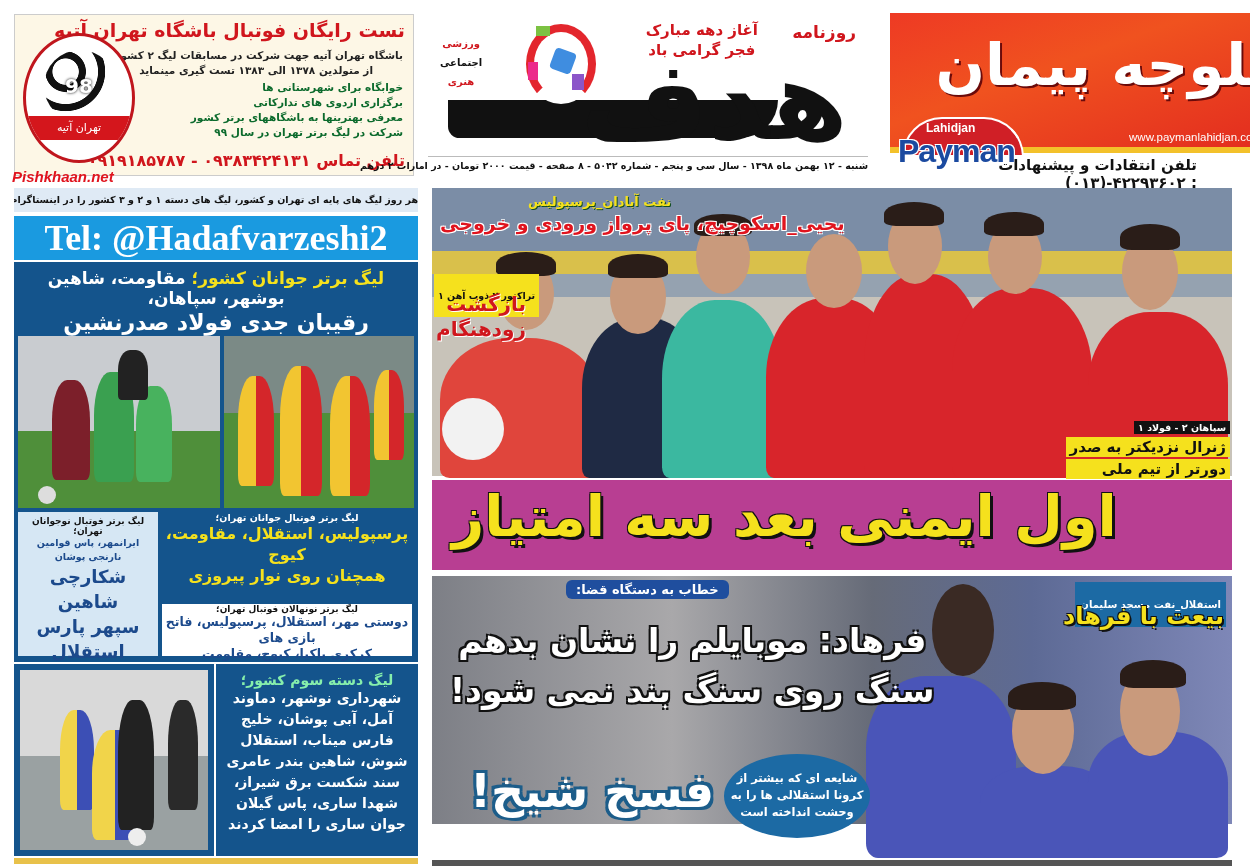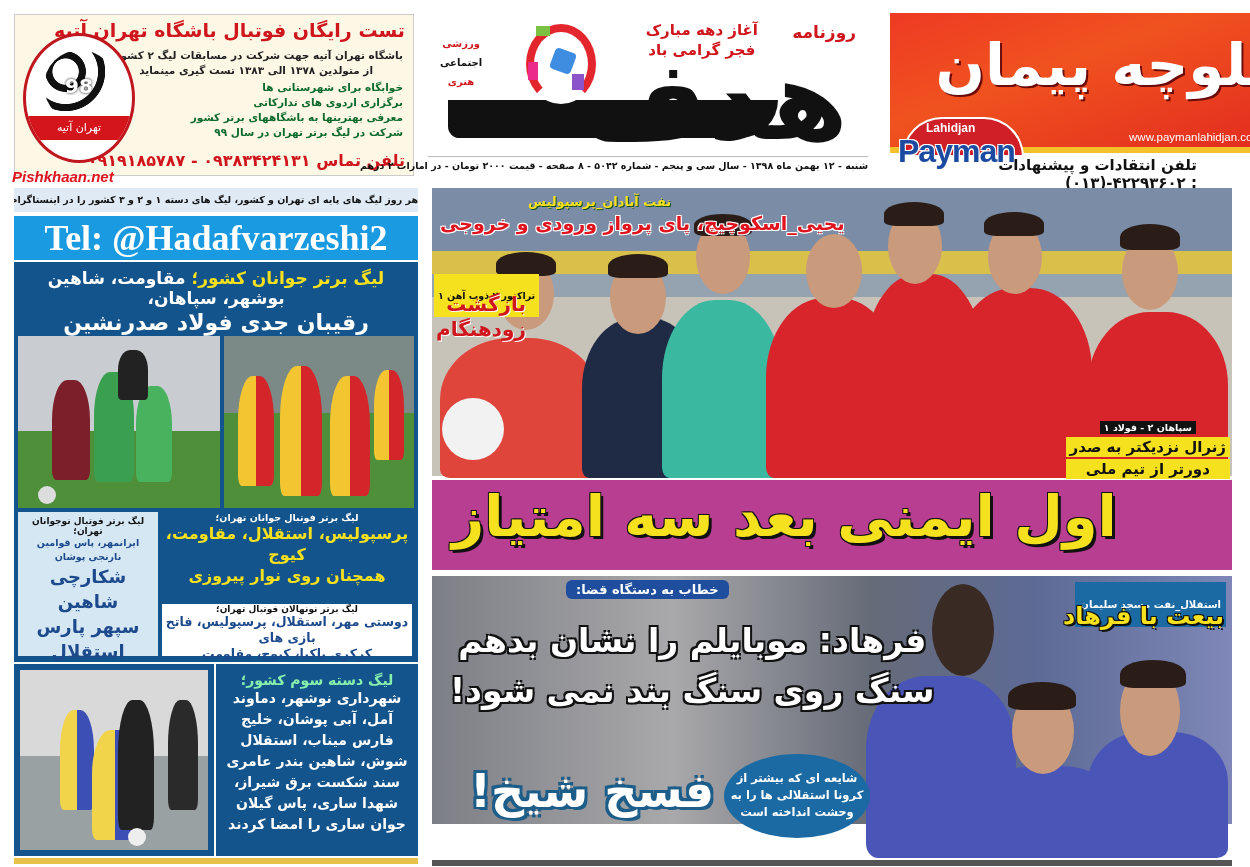--- a/index.html
+++ b/index.html
@@ -70,21 +70,21 @@
 #left-bottom-bar{left:14px;top:858px;width:404px;height:6px;background:#e8c14a}
 
 #top-photo{left:432px;top:188px;width:800px;height:288px;background:linear-gradient(#7b8da6 0 22%,#d9c04b 22% 30%,#95a2b0 30% 38%,#c8c3b9 38%)}
 #top-photo .kicker{position:absolute;left:96px;top:6px;color:#f5e11d;font-size:13px;font-weight:bold;text-shadow:1px 1px 0 #124d23}
 #top-photo .head{position:absolute;left:8px;top:24px;color:#e0141e;font-size:19px;font-weight:bold;text-shadow:1px 1px 0 #fff,-1px -1px 0 #fff,1px -1px 0 #fff,-1px 1px 0 #fff}
 #top-photo .tag{position:absolute;left:2px;top:86px;background:#f5e11d;color:#111;font-size:9.5px;font-weight:bold;padding:16px 4px}
 #top-photo .ret{position:absolute;left:4px;top:104px;color:#d0161d;font-size:20px;font-weight:bold;line-height:25px;text-align:right;text-shadow:1px 1px 0 #fff}
 .red-p{position:absolute;background:#d8252b;border-radius:44% 44% 6% 6%}
 .head-p{position:absolute;border-radius:50%;background:#c99a7c}
 .hair{position:absolute;border-radius:50% 50% 20% 20%;background:#2a1d18}
-#sepahan-box{position:absolute;right:2px;top:228px;text-align:center}
+#sepahan-box{position:absolute;right:2px;top:228px;text-align:right}
 #sepahan-box .k{display:inline-block;background:#111;color:#fff;font-size:9.5px;font-weight:bold;padding:1px 4px}
 #sepahan-box .h{background:#f5e11d;color:#111;font-size:15px;font-weight:bold;padding:0 4px;line-height:20px;margin-top:2px}
 #main-banner{left:432px;top:480px;width:800px;height:90px;background:#b83e92}
 #main-banner .big{position:absolute;left:20px;top:4px;color:#f5e11d;font-size:56px;font-weight:bold;text-shadow:3px 3px 0 #111,-1px -1px 0 #111,1px -1px 0 #111,-1px 1px 0 #111}
 #side-note{position:absolute;right:8px;top:8px;text-align:right;font-weight:bold;font-size:13px;line-height:24px}
 #side-note div{background:#fff;display:inline-block;padding:0 3px;margin-bottom:2px}
 #side-note .r{color:#d0161d}#side-note .bl{color:#1c4a8c}
 #bottom-feature{left:432px;top:576px;width:800px;height:248px;background:linear-gradient(90deg,#7d7f86,#a9a8aa 30%,#666b78 55%,#5d6a95 75%,#7e87b7)}
 #court-kicker{position:absolute;left:134px;top:4px;background:#1f4e9e;color:#fff;font-size:13px;font-weight:bold;padding:2px 10px;border-radius:6px}
 #farhad-head{position:absolute;left:18px;top:40px;color:#fff;font-size:33px;font-weight:bold;line-height:50px;text-align:center;text-shadow:2px 2px 0 #111,-2px -2px 0 #111,2px -2px 0 #111,-2px 2px 0 #111}

